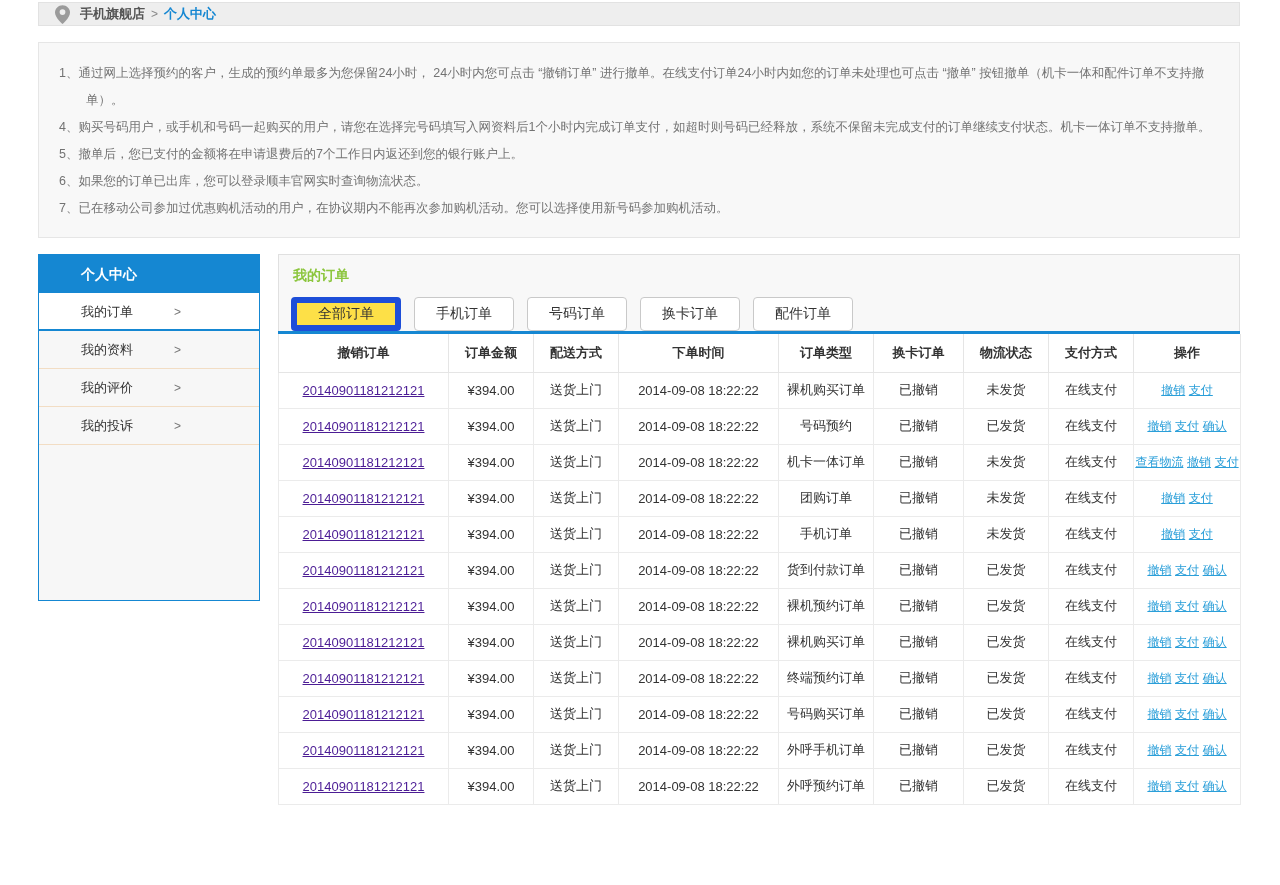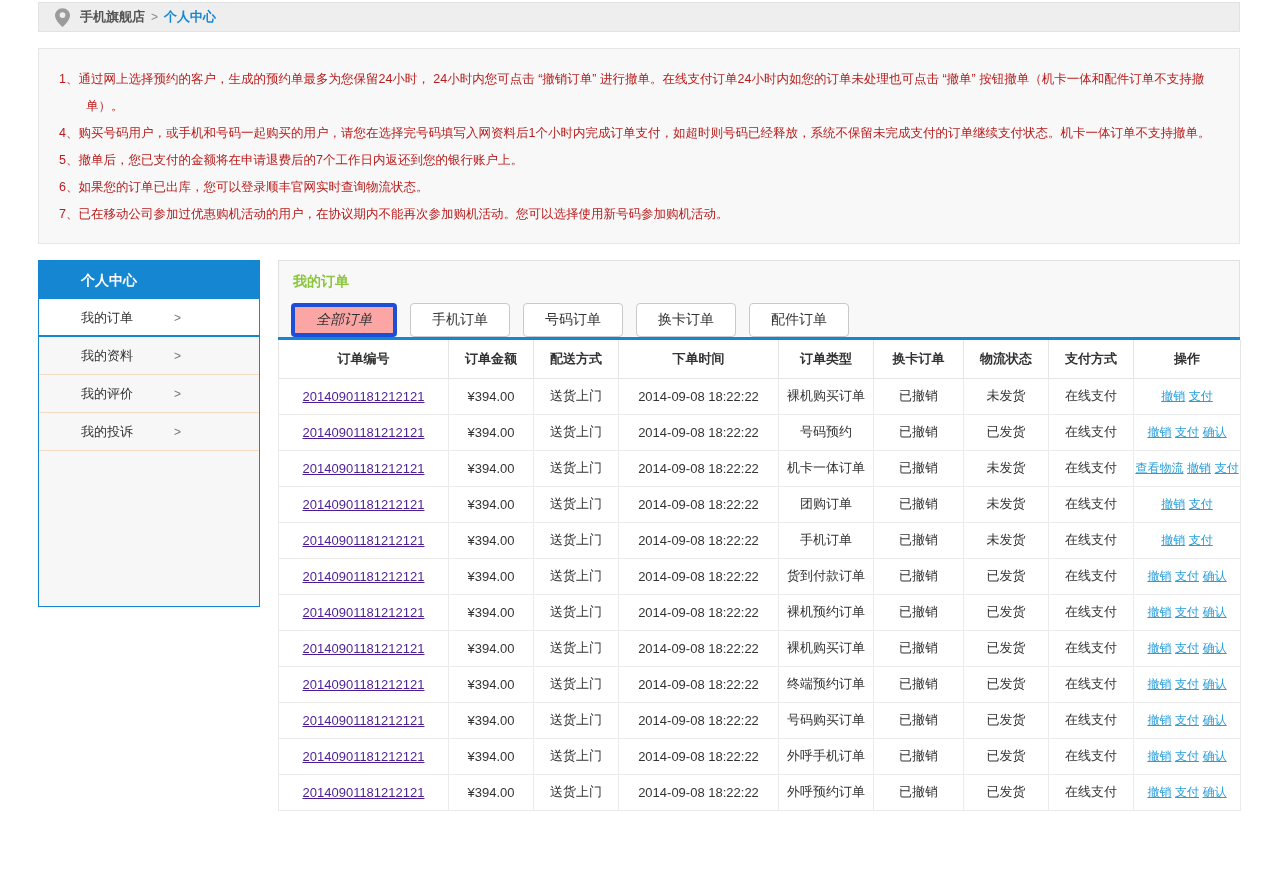--- a/index.html
+++ b/index.html
@@ -5,36 +5,36 @@
   * { box-sizing: border-box; }
   html,body { margin:0; padding:0; background:#fff; }
   body {
     width:1280px; height:885px; overflow:hidden;
     font-family:"Liberation Sans", sans-serif; color:#333;
   }
   .page { padding:2px 40px 0 38px; }
 
   
   .crumb-bar {
-    height:30px; background:#eeeeee; border:1px solid #e2e2e2;
+    height:24px; background:#eeeeee; border:1px solid #e2e2e2;
     display:flex; align-items:center; padding-left:16px; font-size:13px;
   }
   .crumb-bar .pin { margin-right:10px; display:flex; align-items:center; }
   .crumb-store { color:#555; font-weight:bold; }
   .crumb-sep { color:#888; margin:0 6px; font-size:12px; }
   .crumb-cur { color:#1587d2; font-weight:bold; }
 
   
   .notice-box {
     margin-top:16px; background:#f8f8f8; border:1px solid #e6e6e6;
     padding:17px 22px 15px 20px;
   }
   .notice-list { list-style:none; margin:0; padding:0; }
   .notice-item {
-    font-size:12.5px; color:#b91c1c; line-height:27px;
+    font-size:12.5px; color:#737373; line-height:27px;
     padding-left:27px; text-indent:-27px;
   }
 
   
   .main { display:flex; margin-top:16px; }
 
   
   .sidebar { width:222px; height:347px; border:1px solid #1587d2; flex:none; }
   .side-header {
     height:38px; line-height:38px; background:#1587d2; color:#fff;
@@ -55,21 +55,21 @@
     border:1px solid #e0e0e0; border-bottom:none; background:#f8f8f8;
     padding:10px 12px 0 12px;
   }
   .panel-title { color:#8cc63e; font-size:14px; font-weight:bold; margin:2px 0 12px 2px; }
   .tabs { display:flex; gap:13px; }
   .tab {
     height:34px; padding:0 21px; font-size:14px; color:#333;
     background:#fff; border:1px solid #c9c9c9; border-radius:4px;
     cursor:pointer; font-family:inherit;
   }
-  .tab.active { border:4px solid #1d4ed8; background:#fca5a5;font-style:italic; }
+  .tab.active { border:6px solid #1d4ed8; background:#fde047; }
   .blue-bar { height:3px; background:#1587d2; }
 
   
   table.orders { width:100%; border-collapse:collapse; background:#fff; table-layout:fixed; }
   table.orders th {
     height:38px; font-size:13px; font-weight:bold; color:#333;
     border:1px solid #e5e5e5; border-top:none; text-align:center;
   }
   table.orders td {
     height:36px; font-size:13px; color:#333; text-align:center;
@@ -166,21 +166,21 @@
           <col style="width:160px">
             <col style="width:95px">
             <col style="width:90px">
           <col style="width:85px">
             <col style="width:85px">
             <col style="width:107px">
         </colgroup>
         <thead>
           <tr>
 
-              <th>订单编号</th>
+              <th>撤销订单</th>
 
               <th>订单金额</th>
 
               <th>配送方式</th>
 
               <th>下单时间</th>
 
               <th>订单类型</th>
 
               <th>换卡订单</th>

